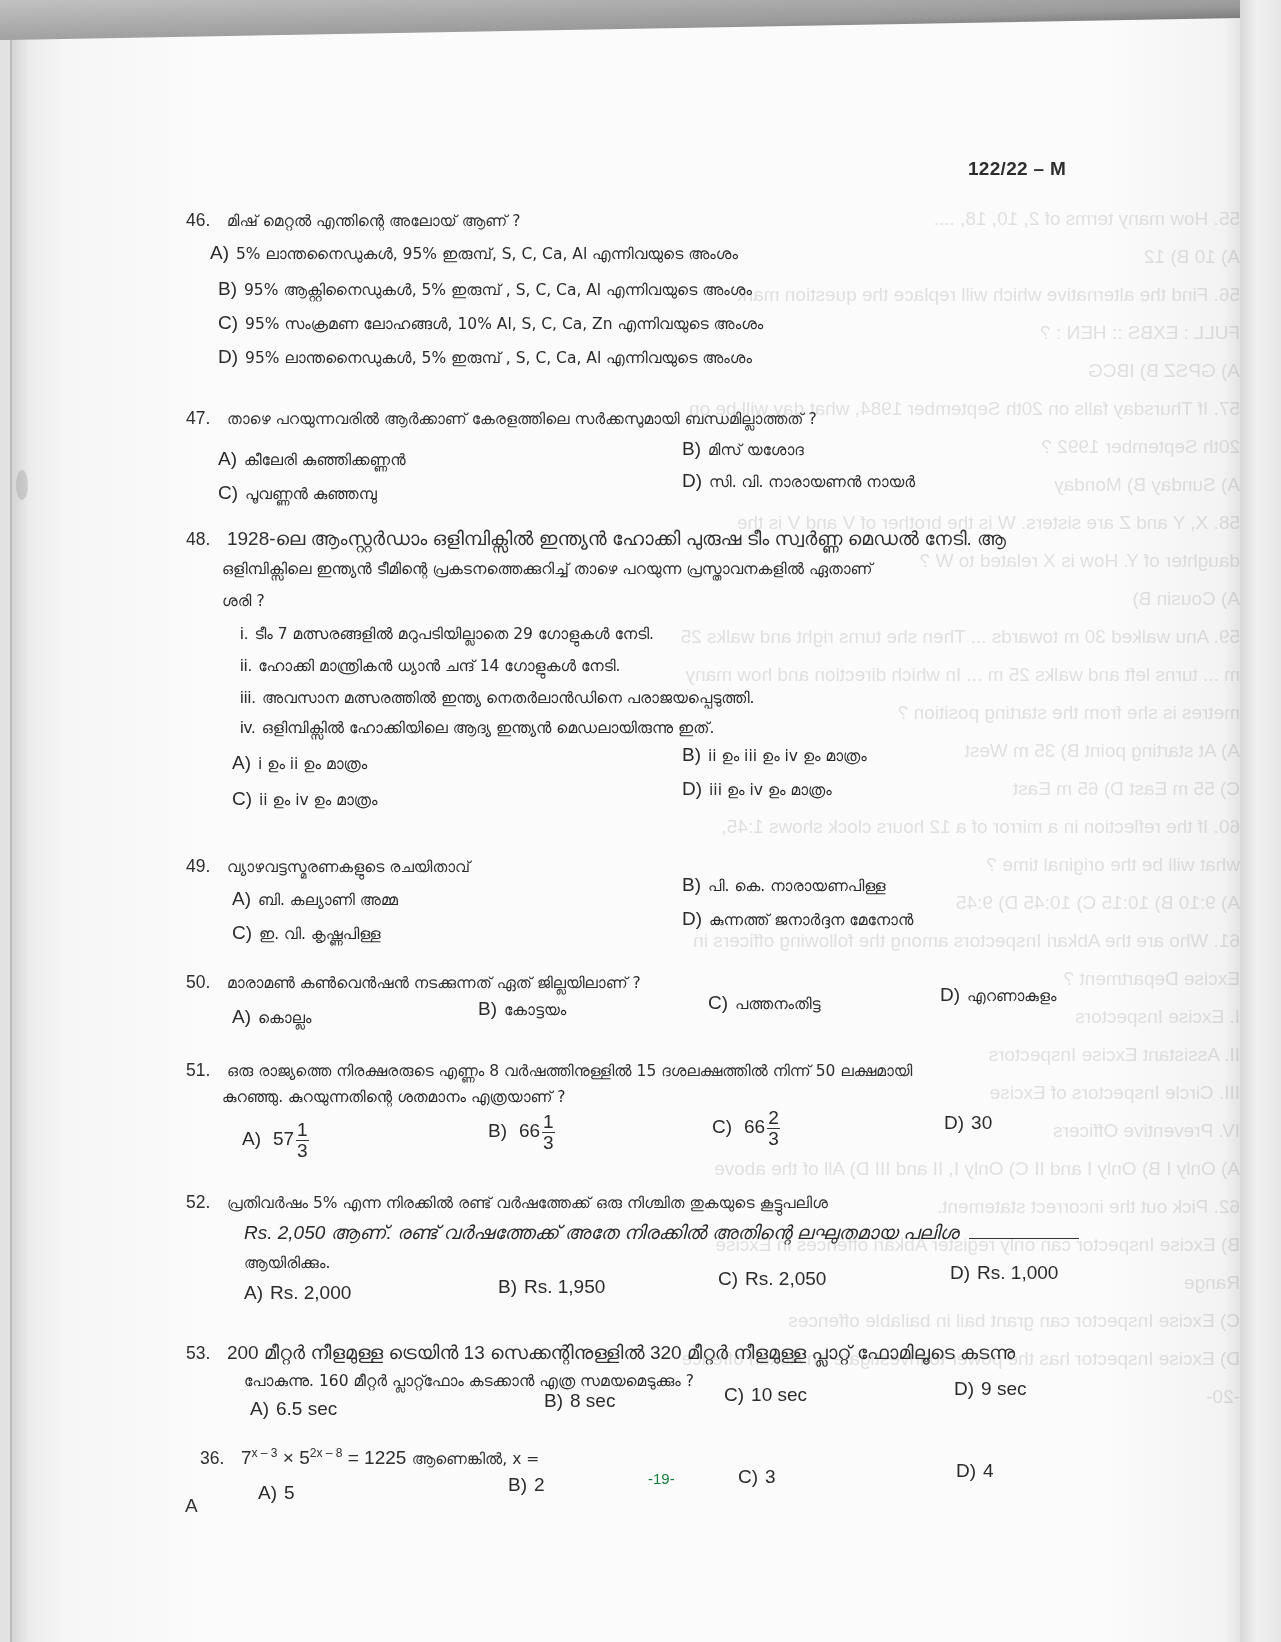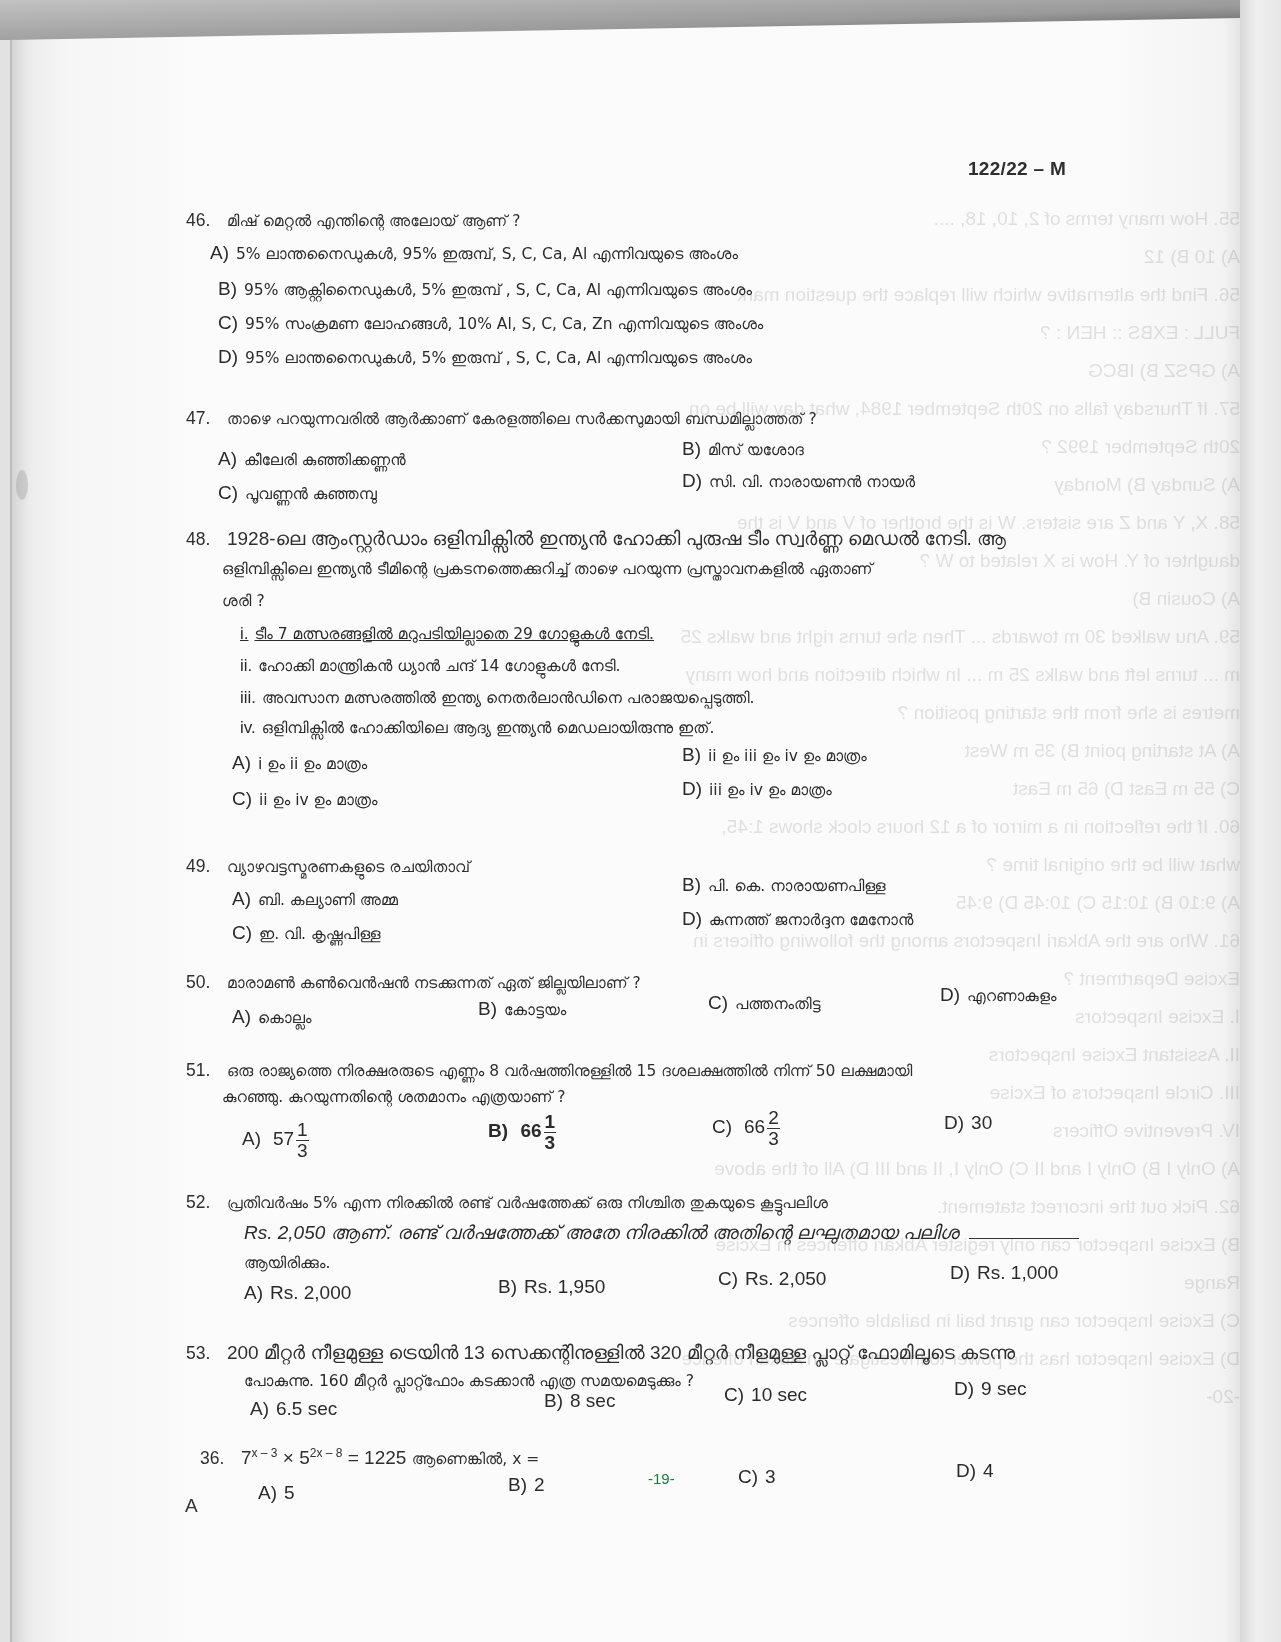--- a/index.html
+++ b/index.html
@@ -114,21 +114,21 @@
 <div class="opt" style="left:682px;top:438px;"><span class="ol">B)</span><span>മിസ് യശോദ</span></div>
 <div class="opt" style="left:218px;top:482px;"><span class="ol">C)</span><span>പൂവണ്ണൻ കുഞ്ഞമ്പു</span></div>
 <div class="opt" style="left:682px;top:470px;"><span class="ol">D)</span><span>സി. വി. നാരായണൻ നായർ</span></div>
 
 <div class="q" style="top:528px;">
   <span class="qnum">48.</span>
   <span class="lat">1928-ലെ ആംസ്റ്റർഡാം ഒളിമ്പിക്സിൽ ഇന്ത്യൻ ഹോക്കി പുരുഷ ടീം സ്വർണ്ണ മെഡൽ നേടി. ആ</span>
 </div>
 <div class="line" style="left:222px;top:560px;font-size:15.5px;">ഒളിമ്പിക്സിലെ ഇന്ത്യൻ ടീമിന്റെ പ്രകടനത്തെക്കുറിച്ച് താഴെ പറയുന്ന പ്രസ്താവനകളിൽ ഏതാണ്</div>
 <div class="line" style="left:222px;top:592px;font-size:15.5px;">ശരി ?</div>
-<div class="stmt" style="left:240px;top:624px;text-decoration:underline;"><span class="rn">i.</span><span>ടീം 7 മത്സരങ്ങളിൽ മറുപടിയില്ലാതെ 29 ഗോളുകൾ നേടി.</span></div>
+<div class="stmt" style="left:240px;top:624px;"><span class="rn">i.</span><span>ടീം 7 മത്സരങ്ങളിൽ മറുപടിയില്ലാതെ 29 ഗോളുകൾ നേടി.</span></div>
 <div class="stmt" style="left:240px;top:656px;"><span class="rn">ii.</span><span>ഹോക്കി മാന്ത്രികൻ ധ്യാൻ ചന്ദ് 14 ഗോളുകൾ നേടി.</span></div>
 <div class="stmt" style="left:240px;top:688px;"><span class="rn">iii.</span><span>അവസാന മത്സരത്തിൽ ഇന്ത്യ നെതർലാൻഡിനെ പരാജയപ്പെടുത്തി.</span></div>
 <div class="stmt" style="left:240px;top:718px;"><span class="rn">iv.</span><span>ഒളിമ്പിക്സിൽ ഹോക്കിയിലെ ആദ്യ ഇന്ത്യൻ മെഡലായിരുന്നു ഇത്.</span></div>
 <div class="opt" style="left:232px;top:752px;"><span class="ol">A)</span><span>i ഉം ii ഉം മാത്രം</span></div>
 <div class="opt" style="left:682px;top:744px;"><span class="ol">B)</span><span>ii ഉം iii ഉം iv ഉം മാത്രം</span></div>
 <div class="opt" style="left:232px;top:788px;"><span class="ol">C)</span><span>ii ഉം iv ഉം മാത്രം</span></div>
 <div class="opt" style="left:682px;top:778px;"><span class="ol">D)</span><span>iii ഉം iv ഉം മാത്രം</span></div>
 
 <div class="q" style="top:856px;">
   <span class="qnum">49.</span>
@@ -150,21 +150,21 @@
 
 <div class="q" style="top:1060px;">
   <span class="qnum">51.</span>
   <span>ഒരു രാജ്യത്തെ നിരക്ഷരരുടെ എണ്ണം 8 വർഷത്തിനുള്ളിൽ 15 ദശലക്ഷത്തിൽ നിന്ന് 50 ലക്ഷമായി</span>
 </div>
 <div class="line" style="left:222px;top:1088px;font-size:15.5px;">കുറഞ്ഞു. കുറയുന്നതിന്റെ ശതമാനം എത്രയാണ് ?</div>
 <div class="opt" style="left:242px;top:1120px;">
   <span class="ol">A)</span>
   <span class="lat">57</span><span class="frac"><span class="num">1</span><span>3</span></span>
 </div>
-<div class="opt" style="left:488px;top:1112px;font-weight:bold;">
+<div class="opt" style="left:488px;top:1112px;">
   <span class="ol">B)</span>
   <span class="lat">66</span><span class="frac"><span class="num">1</span><span>3</span></span>
 </div>
 <div class="opt" style="left:712px;top:1108px;">
   <span class="ol">C)</span>
   <span class="lat">66</span><span class="frac"><span class="num">2</span><span>3</span></span>
 </div>
 <div class="opt" style="left:944px;top:1112px;"><span class="ol">D)</span><span class="lat">30</span></div>
 
 <div class="q" style="top:1192px;">

